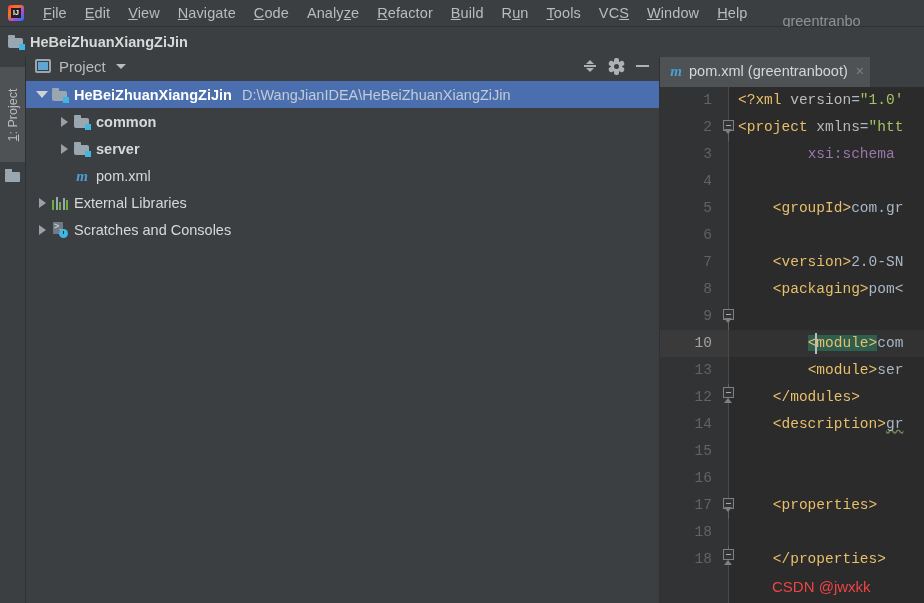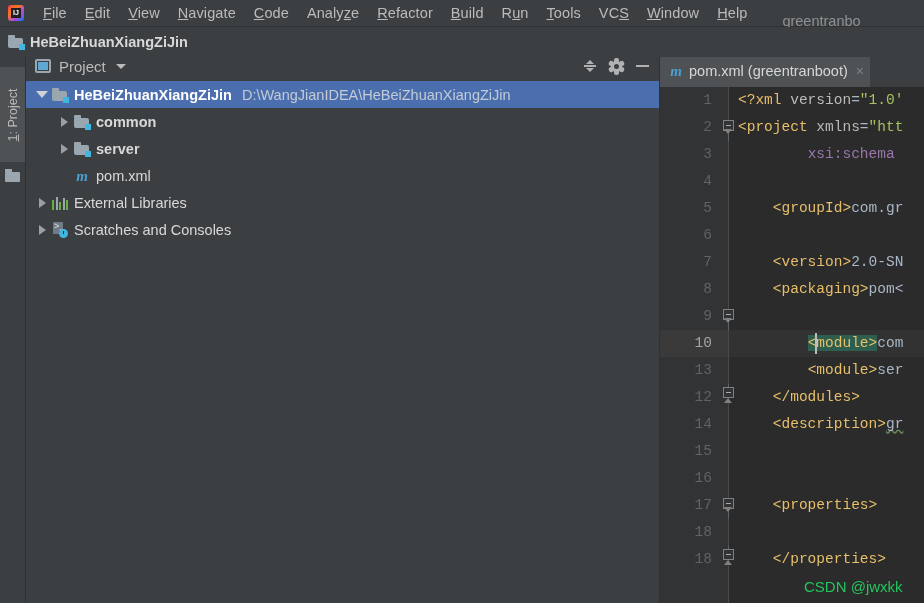--- a/index.html
+++ b/index.html
@@ -579,22 +579,22 @@
   }
   .caret {
     position: absolute;
     left: 78px; top: 3px;
     width: 2px; height: 21px;
     background: #bbbbbb;
     z-index: 5;
   }
   .watermark {
     position: absolute;
-    left: 144px;
-    color: #22c55e;
+    left: 112px;
+    color: #ef4444;
     font-family: "Liberation Sans", sans-serif;
     font-size: 15px;
     z-index: 6;
     white-space: nowrap;
   }
 </style>
 </head>
 <body>
 
 <div id="app">

